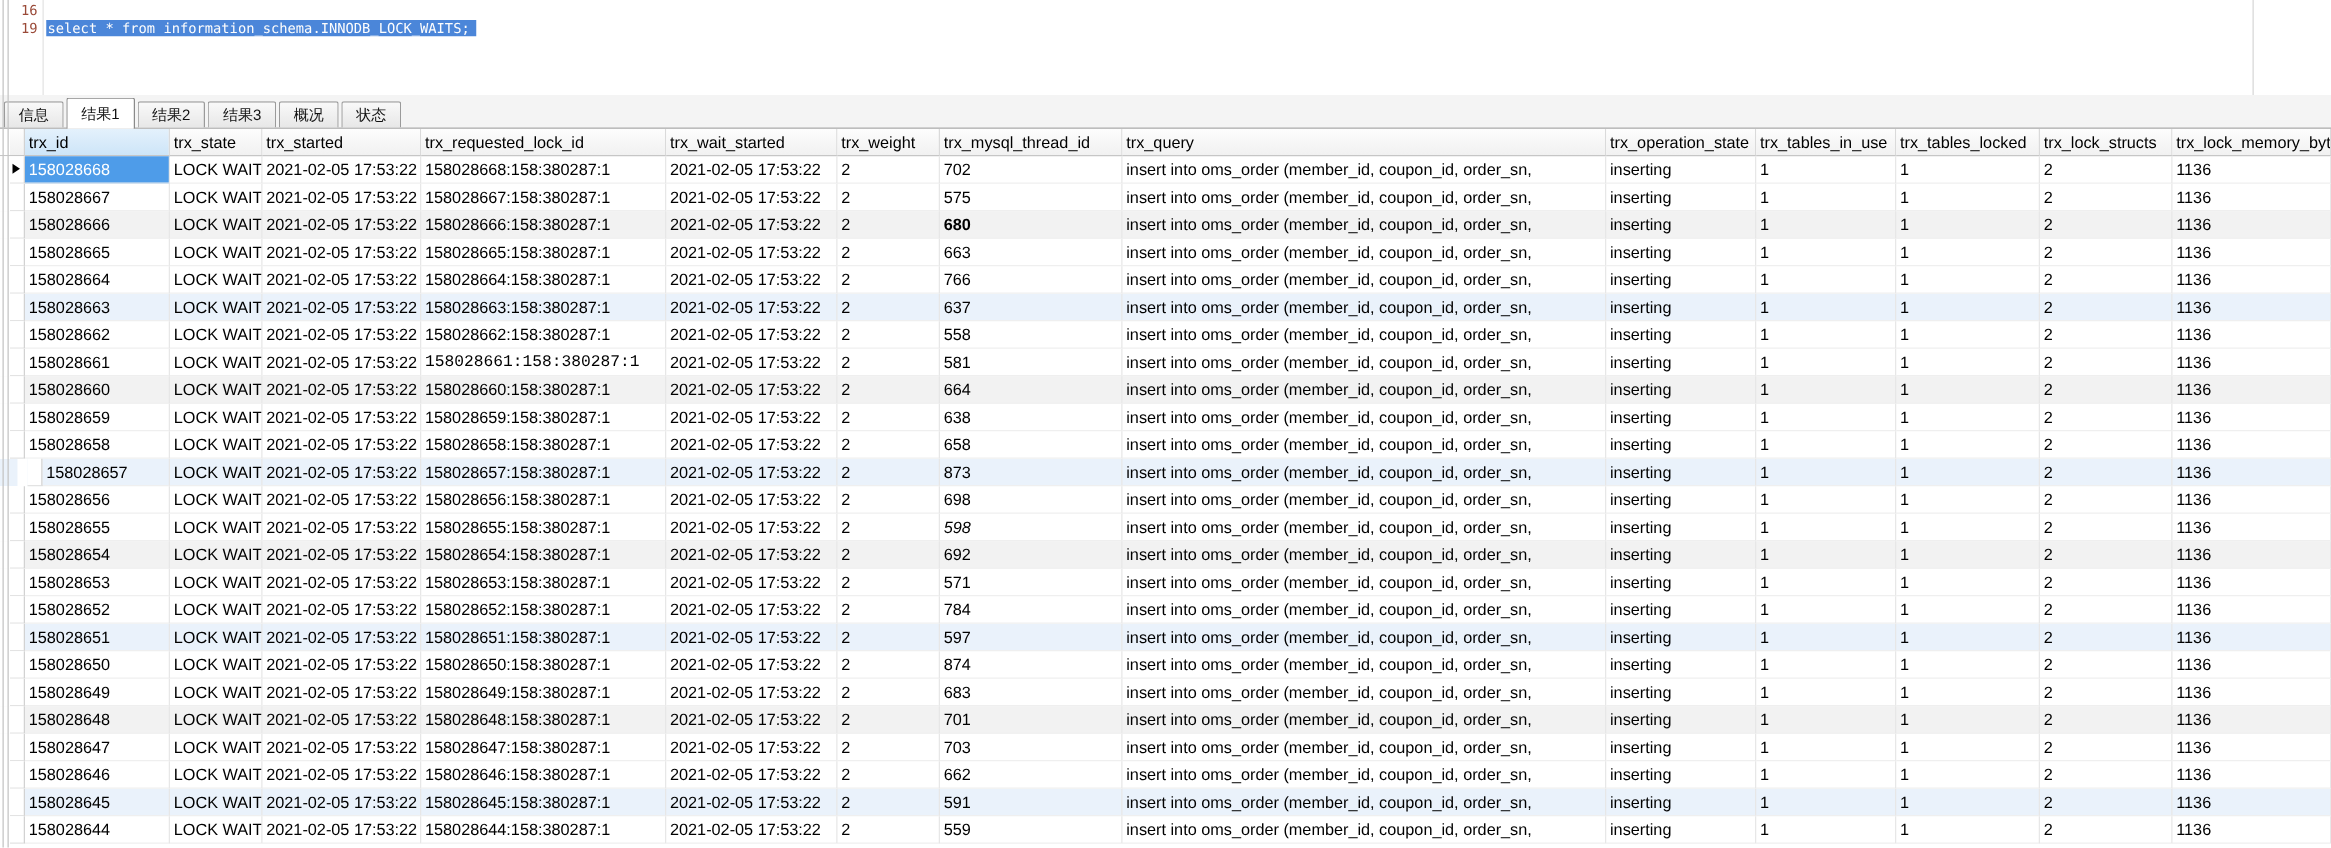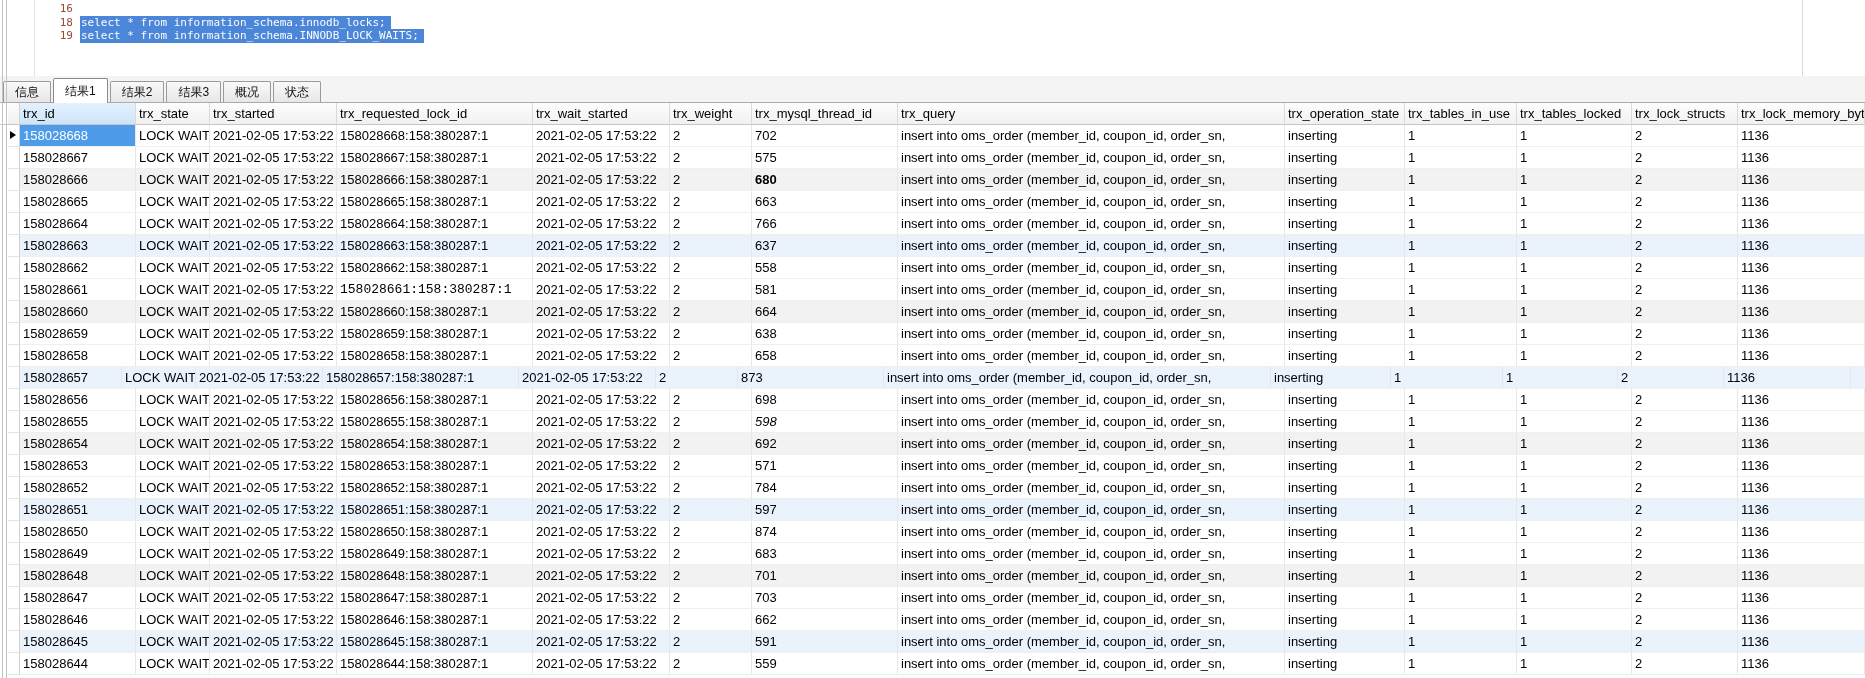--- a/index.html
+++ b/index.html
@@ -13,34 +13,34 @@
   
   .editor { position:relative; height:76px; background:#fff; overflow:hidden; }
   .editor-divider { position:absolute; left:1802px; top:0; height:76px; width:1px; background:#d8d8d8; }
   .ed-line { position:relative; height:13.5px; line-height:13.5px; white-space:pre;
              font-family:"DejaVu Sans Mono", monospace; font-size:11px; }
   .ed-gutter { display:inline-block; width:26px; margin-left:8px; text-align:right;
                color:#9a4a38; padding-right:4px; }
   .ed-gutter-sep { position:absolute; left:34px; top:0; bottom:0; width:1px; background:#e4e4e4; }
   .ed-text { display:inline-block; margin-left:3px; color:#000; }
   .ed-line.sel .ed-text { background:#4b86d9; color:#fdfdfd; padding:0 5px 0 1px; }
-  .editor { padding-top:2px;padding-left:43px; }
+  .editor { padding-top:2px; }
 
   
   .tabbar { position:relative; height:27px; background:#f4f4f4; border-bottom:1px solid #ababab;
             display:flex; align-items:flex-end; padding-left:3px; z-index:5; }
   .tab { height:21px; line-height:20px; padding:0 11px; font-size:12px; color:#111;
          background:linear-gradient(#f9f9f9,#e7e7e7); border:1px solid #9a9a9a; border-bottom:none;
          border-radius:2px 2px 0 0; margin-right:2px; cursor:default; }
   .tab.active { height:25px; line-height:24px; background:#fff; border-color:#8a8a8a;
                 position:relative; z-index:6; margin-bottom:-1px; }
 
   
   .grid { position:relative; background:#fff; }
-  .hrow, .drow { display:flex; width:1865px; }
+  .hrow, .drow { display:flex; width:1865px;justify-content:flex-end; }
   .hcell { height:22px; line-height:21px; font-size:13px; color:#000;
            background:linear-gradient(#fdfdfd,#f1f1f1);
            border-right:1px solid #dadada; border-bottom:1px solid #c6c6c6;
            padding-left:3px; white-space:nowrap; overflow:hidden; flex:0 0 auto; }
   .hcell.selcol { background:linear-gradient(#e4f1fc,#cde5f8); }
   .gcell { flex:0 0 12px; width:12px; background:#fff; border-right:1px solid #d2d2d2;
            border-bottom:1px solid #e3e3e3; position:relative; }
   .gh { background:linear-gradient(#fdfdfd,#f1f1f1); border-bottom:1px solid #c6c6c6; }
   .edgepad { flex:0 0 8px; width:8px; background:#fff; }
   .dcell { height:22px; line-height:21px; font-size:13px; color:#000;
@@ -58,21 +58,20 @@
 </head>
 <body>
 
 <div id="edge1" class="edge-line"></div>
 <div id="edge2" class="edge-line"></div>
 
 <div class="editor">
   <div class="ed-gutter-sep"></div>
   <div id="editor-lines">
       <div class="ed-line"><span class="ed-gutter">16</span><span class="ed-text"></span></div>
-      <div class="ed-line sel"><span class="ed-gutter">18</span><span class="ed-text">select * from information_schema.innodb_locks;</span></div>
       <div class="ed-line sel"><span class="ed-gutter">19</span><span class="ed-text">select * from information_schema.INNODB_LOCK_WAITS;</span></div>
     </div>
   <div class="editor-divider"></div>
 </div>
 
 <div class="tabbar" id="tabbar">
     <div class="tab">信息</div>
     <div class="tab active">结果1</div>
     <div class="tab">结果2</div>
     <div class="tab">结果3</div>

